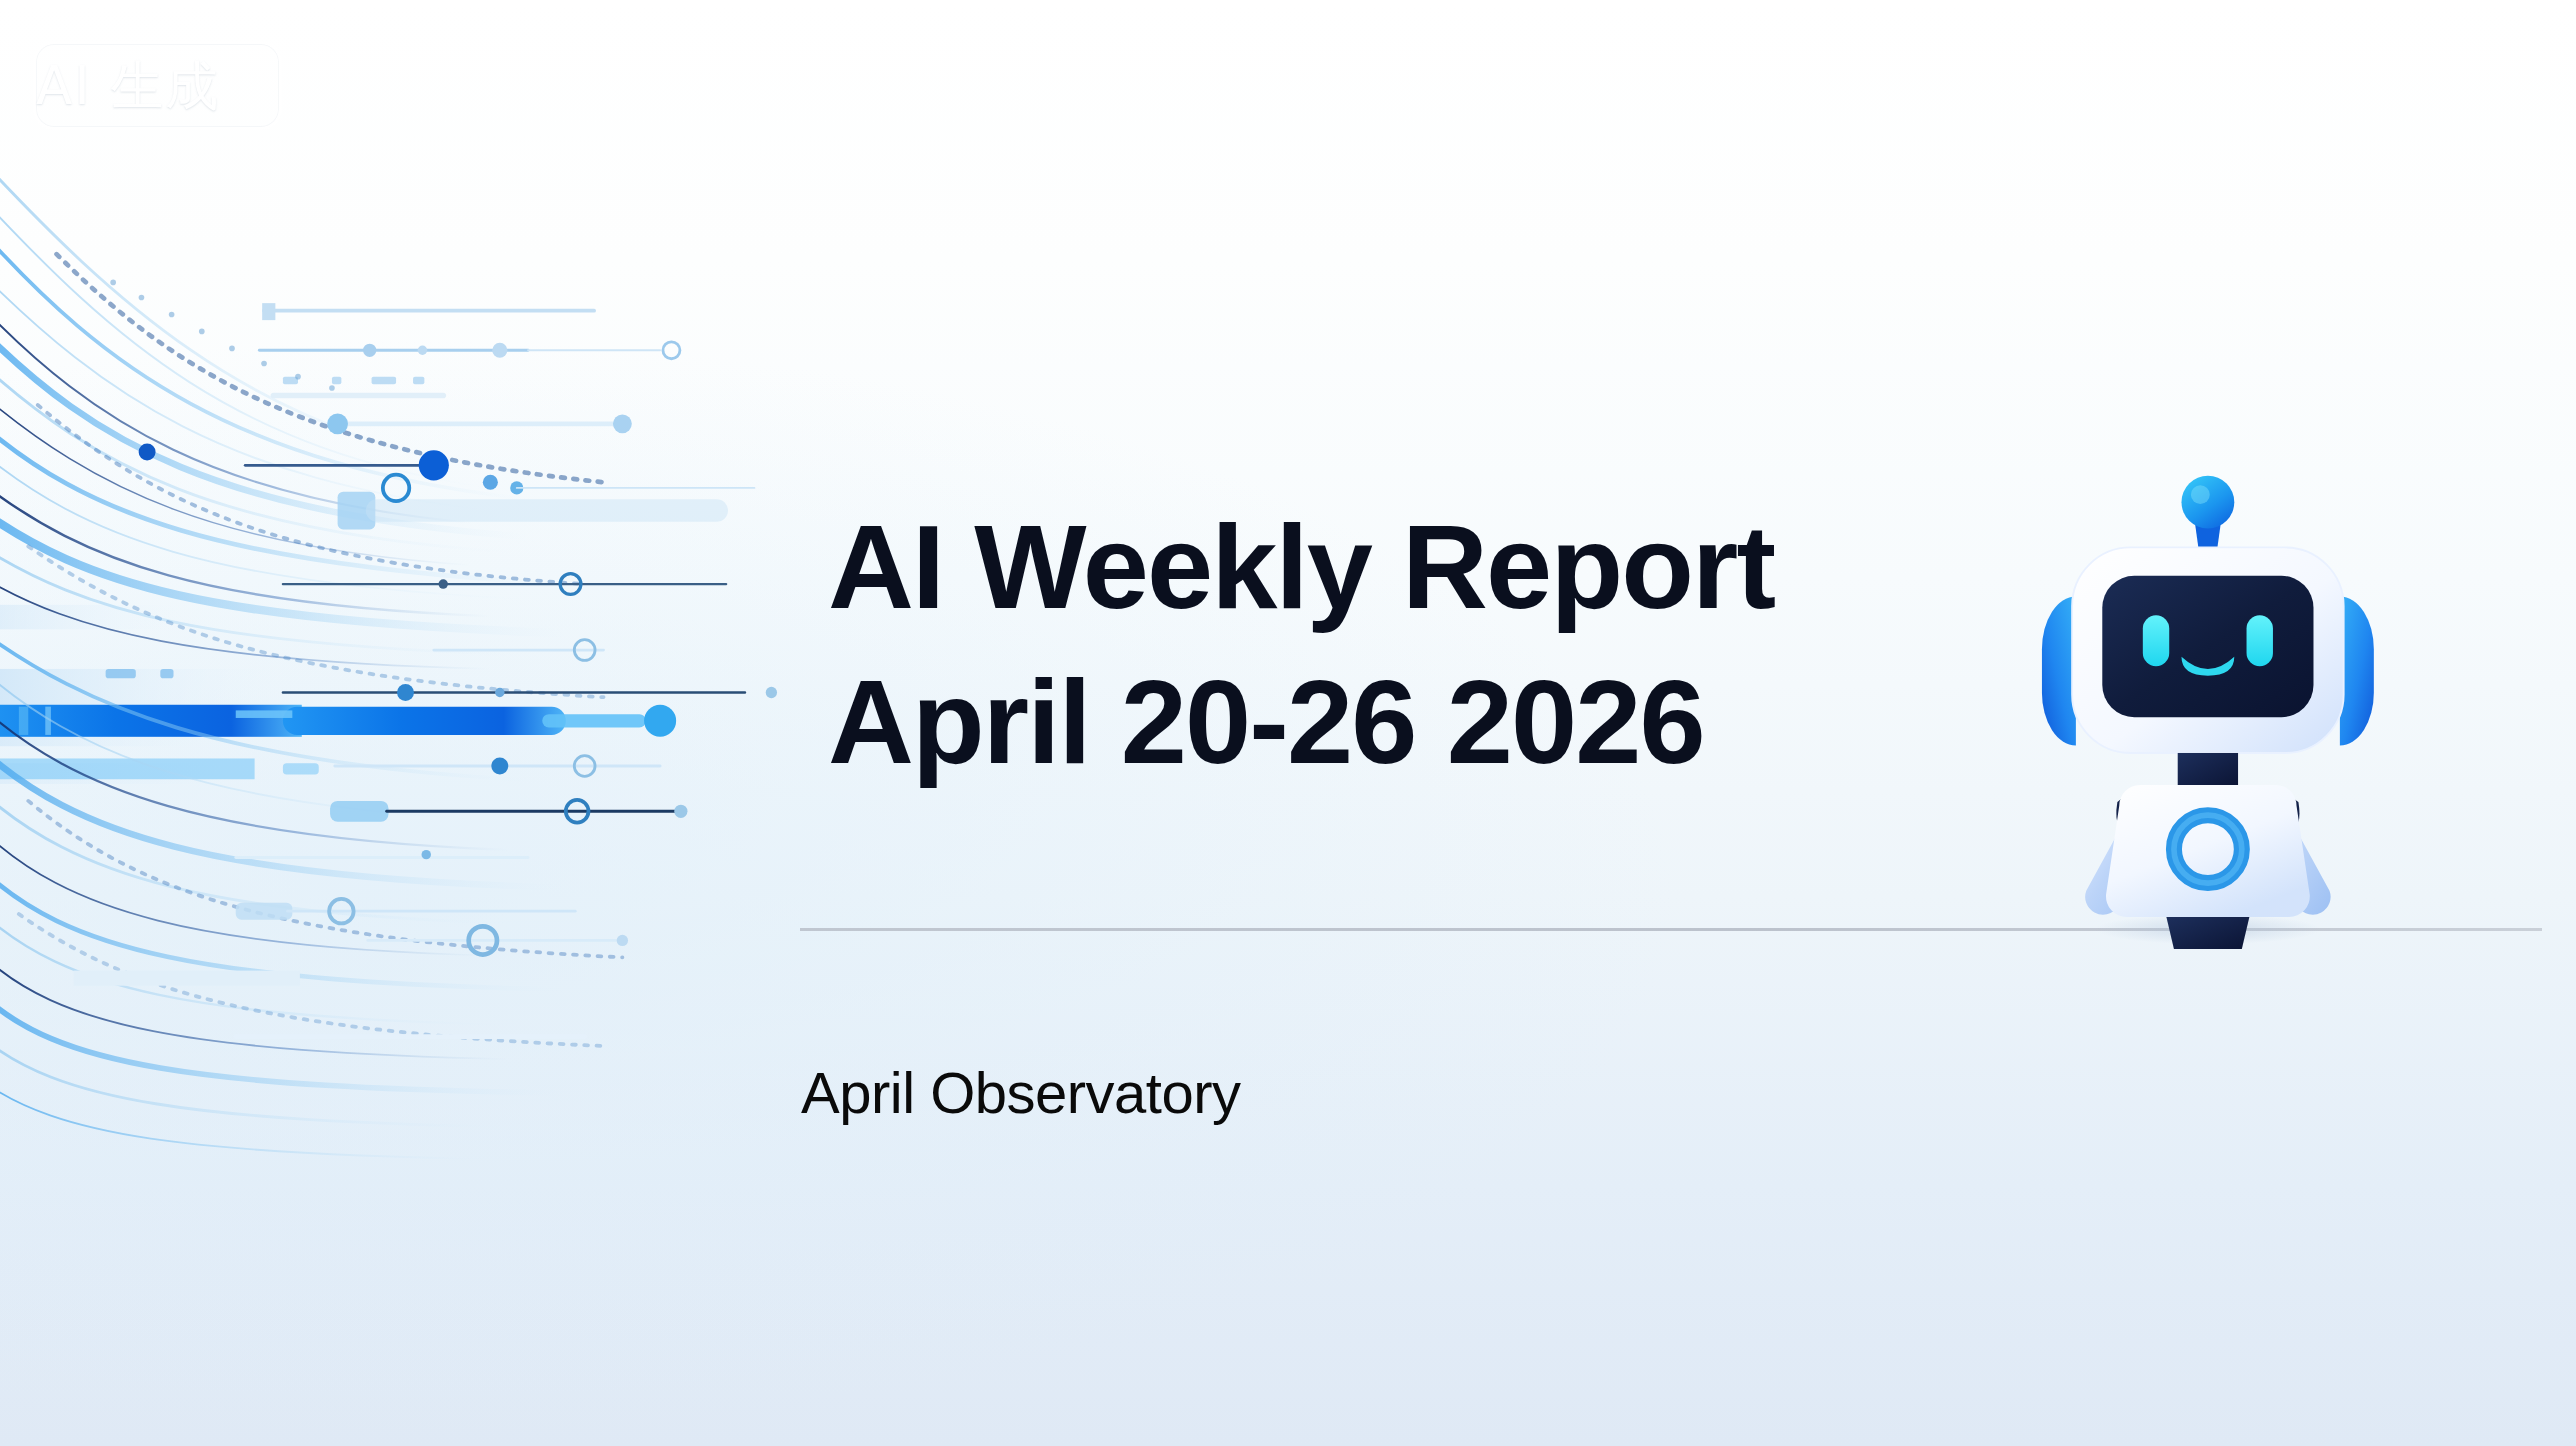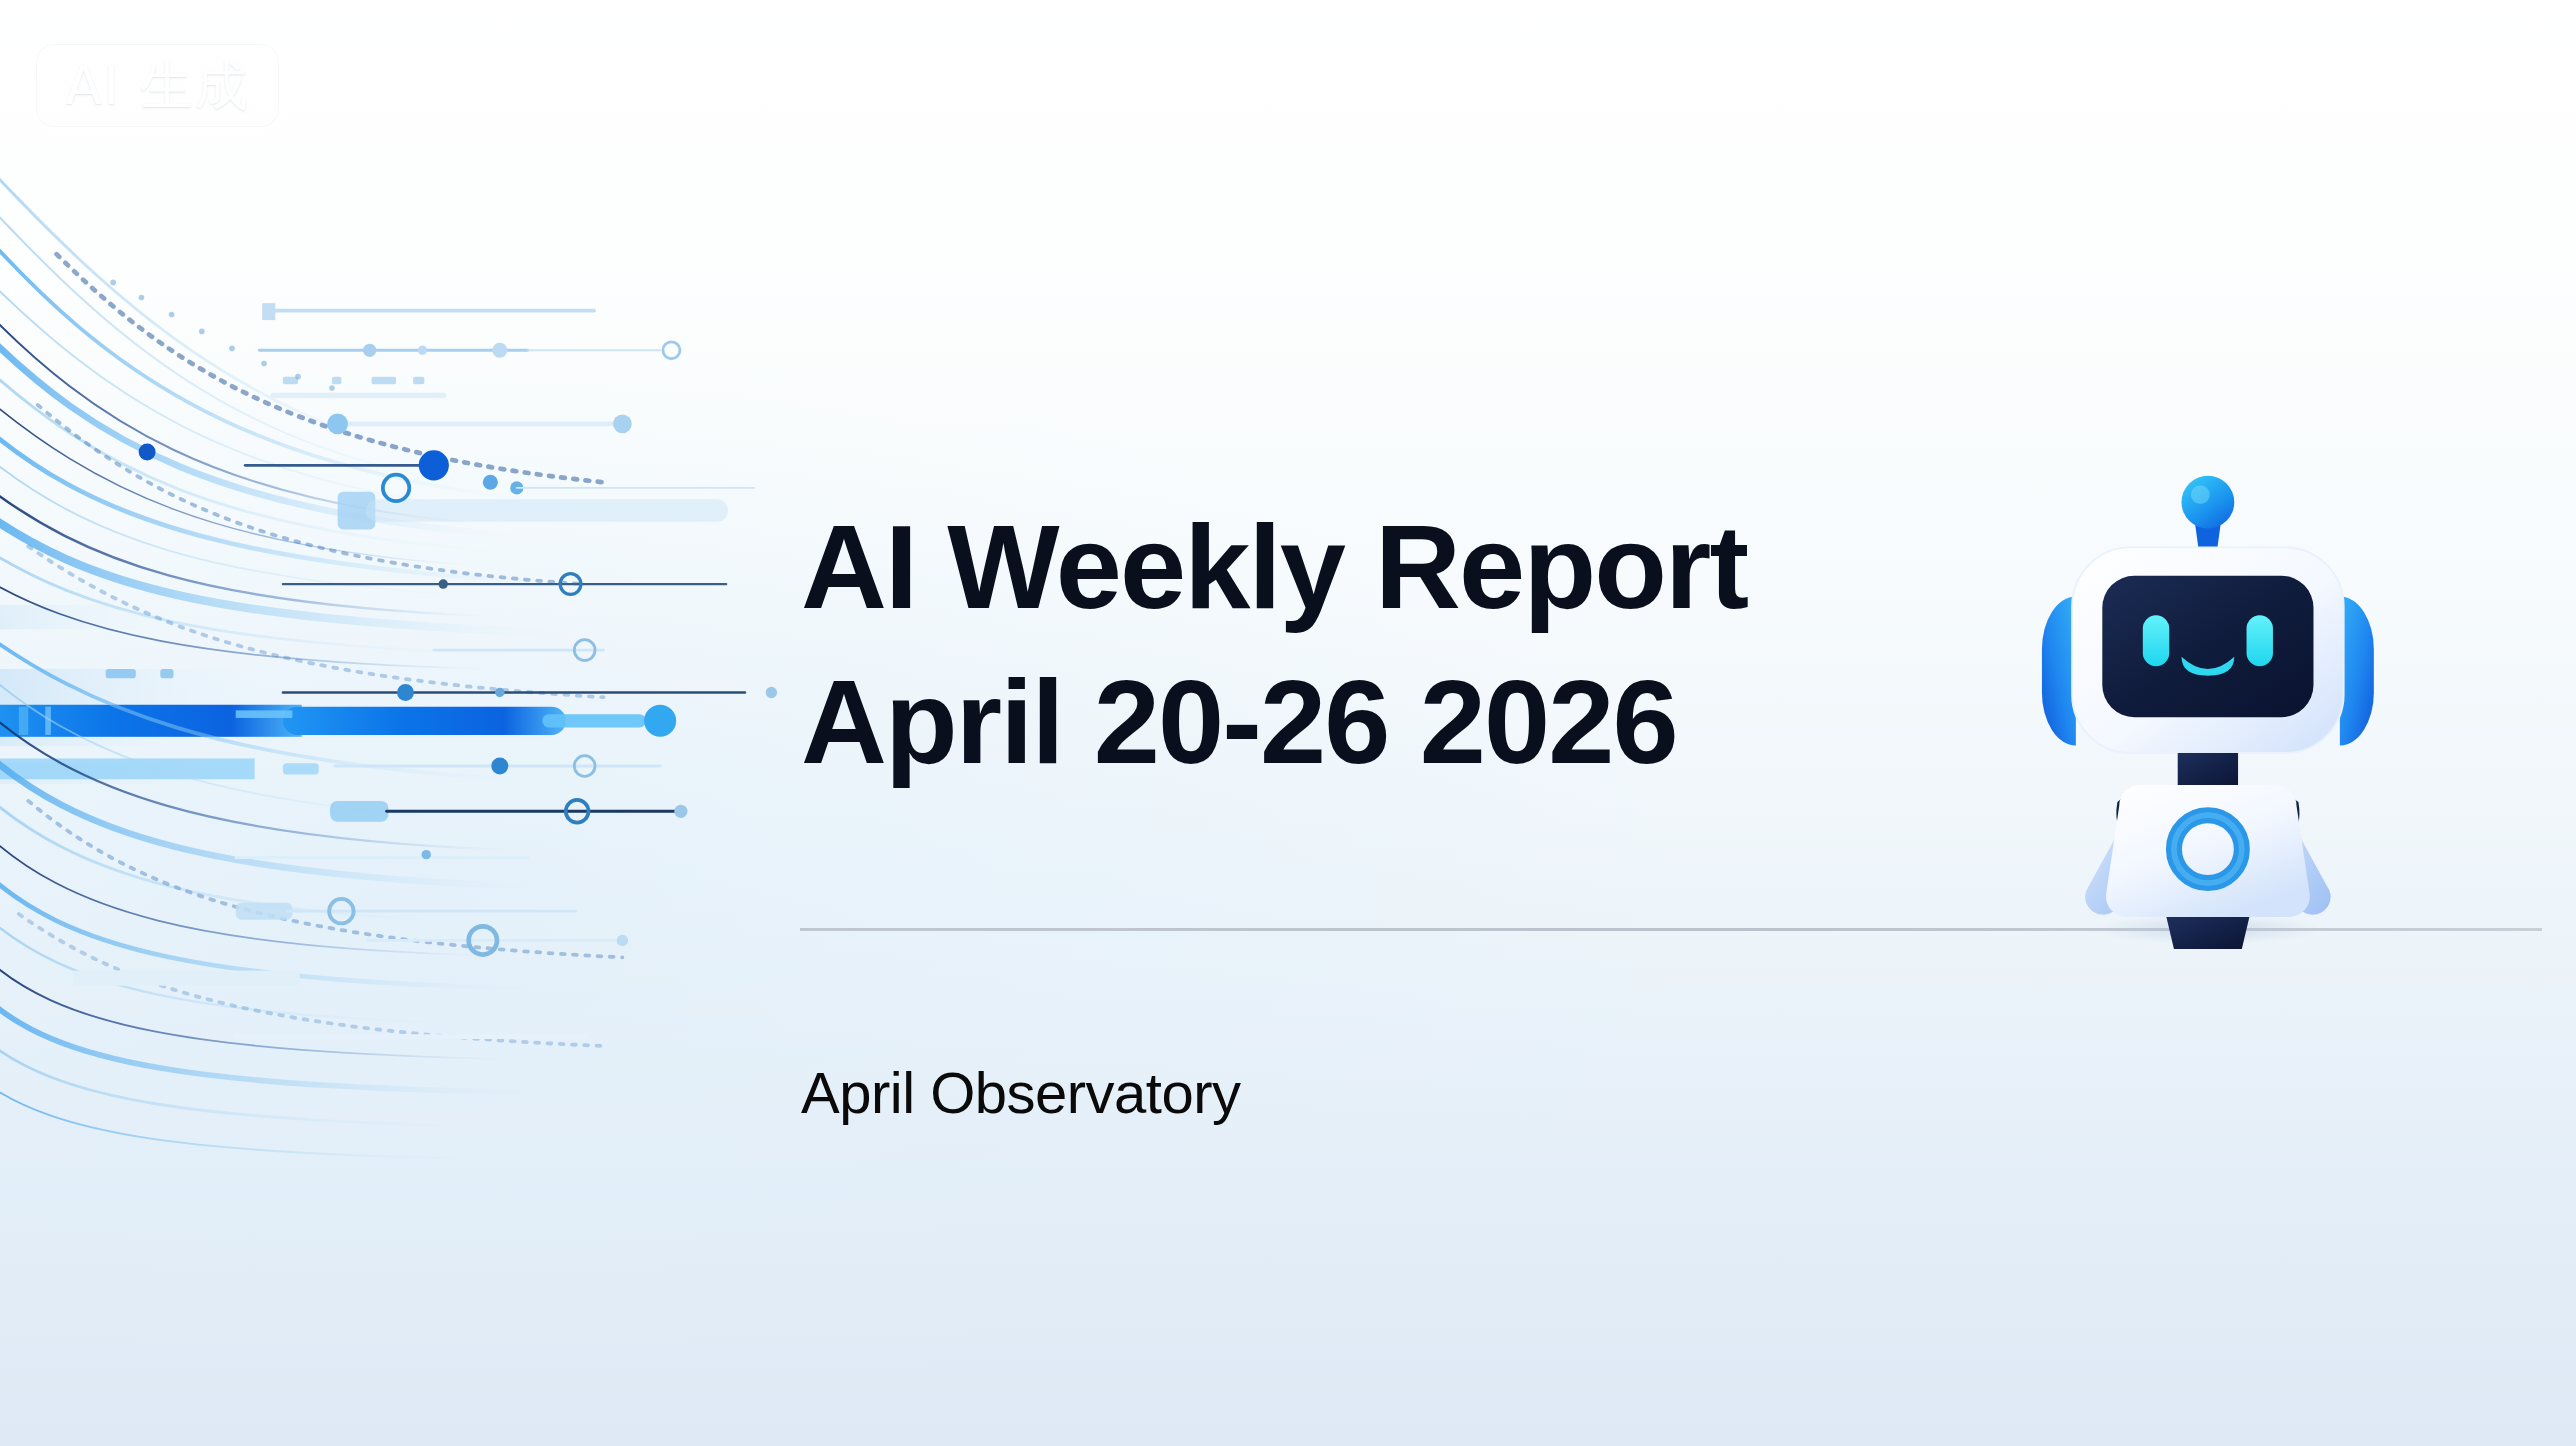--- a/index.html
+++ b/index.html
@@ -26,21 +26,21 @@
     background:radial-gradient(ellipse 70% 55% at 16% 62%, rgba(221,238,250,.55) 0%, rgba(255,255,255,0) 70%);
   }
 
   
   .ai-badge{
     position:absolute;left:33px;top:41px;
     width:243px;height:83px;
     border:3.8px solid rgba(255,255,255,.92);
     border-radius:21px;
     background:rgba(255,255,255,.30);
-    display:flex;align-items:center;justify-content:center;
+    display:flex;align-items:center;justify-content:flex-start;
     box-shadow:0 0 0 0.9px rgba(236,240,244,.55) inset;
     z-index:40;
   }
   .ai-badge-text{
     font-size:53px;line-height:1;letter-spacing:1.9px;
     color:#ffffff;
     text-shadow:0 0.9px 1.9px rgba(218,224,230,.85);
     font-family:"DejaVu Sans","Liberation Sans",sans-serif;
     white-space:nowrap;
   }
@@ -58,20 +58,21 @@
     width:1395px;
   }
   .headline-line{
     font-size:119px;
     line-height:0.97;
     font-weight:700;
     letter-spacing:-1.9px;
     color:#0a0f1e;
     white-space:nowrap;
     font-family:"Liberation Sans","DejaVu Sans",sans-serif;
+    margin-left:27px;
   }
   .headline-line.second{margin-top:40px;}
 
   
   .divider{
     position:absolute;left:800px;top:928px;width:1742px;height:2.8px;
     background:linear-gradient(90deg,#b9bfc9 0%,#b3b9c4 55%,#c3c9d2 100%);
     opacity:.85;z-index:15;
   }
 

